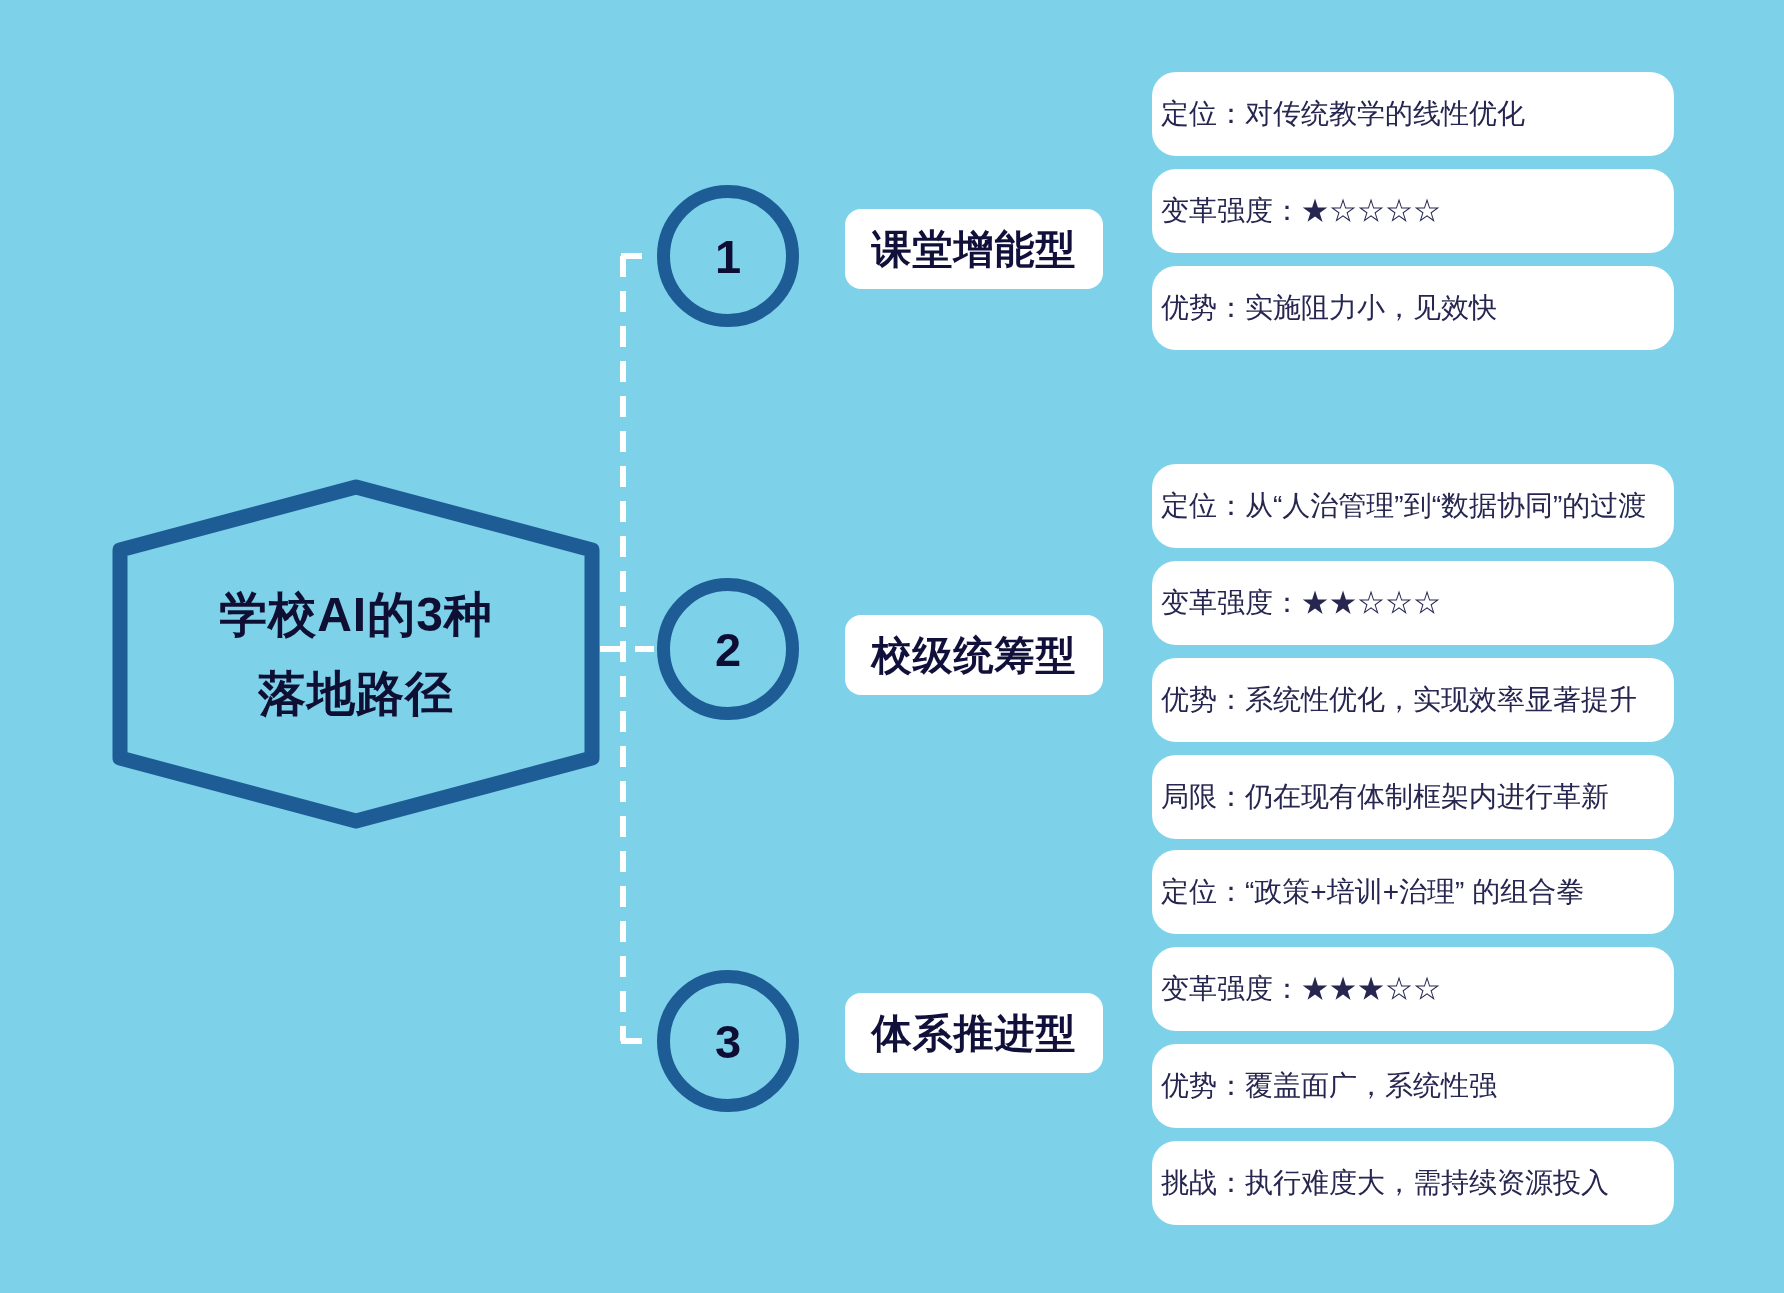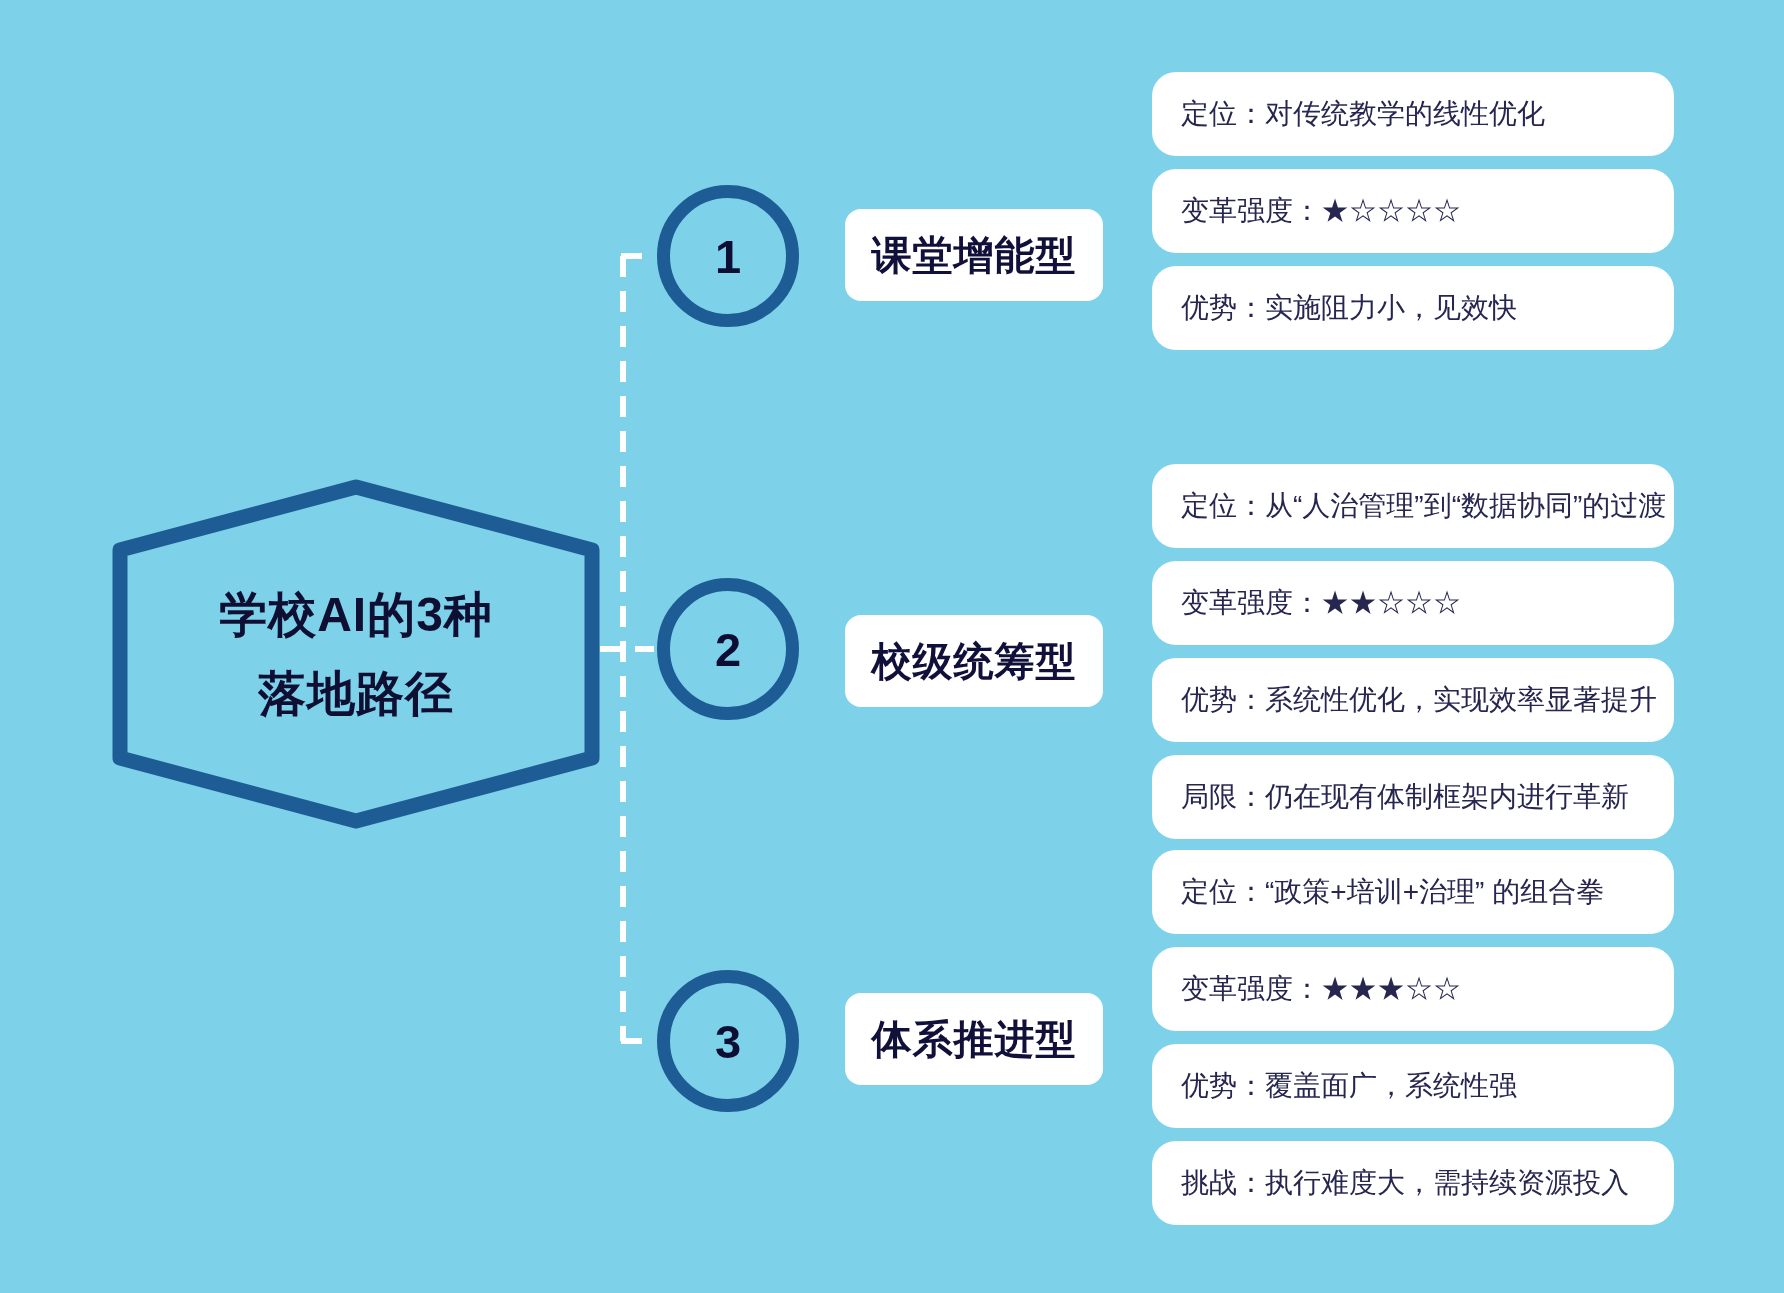--- a/index.html
+++ b/index.html
@@ -40,21 +40,21 @@
     font-size:47px;
     color:#0E0E35;
   }
   #circle-1{left:657px;top:185px;}
   #circle-2{left:657px;top:578px;}
   #circle-3{left:657px;top:970px;}
 
   
   .type-box{
     position:absolute;
-    left:845px;width:258px;height:92px;
+    left:845px;width:258px;height:80px;
     background:#FFFFFF;
     border-radius:16px;
     display:flex;align-items:center;justify-content:center;
     font-weight:800;
     font-size:40px;
     color:#10103A;
     letter-spacing:1px;
   }
   #type-1{top:209px;}
   #type-2{top:602px;margin-top:13px;}
@@ -67,21 +67,21 @@
     display:flex;flex-direction:column;gap:13px;
   }
   #group-1{top:72px;}
   #group-2{top:464px;}
   #group-3{top:850px;}
   .card{
     height:84px;
     background:#FFFFFF;
     border-radius:24px;
     display:flex;align-items:center;
-    padding:0 18px 0 29px;
+    padding:0 18px 0 9px;
     box-sizing:border-box;
     font-size:28px;
     color:#262650;
     white-space:nowrap;
     overflow:hidden;
   }
 </style>
 </head>
 <body>
 

